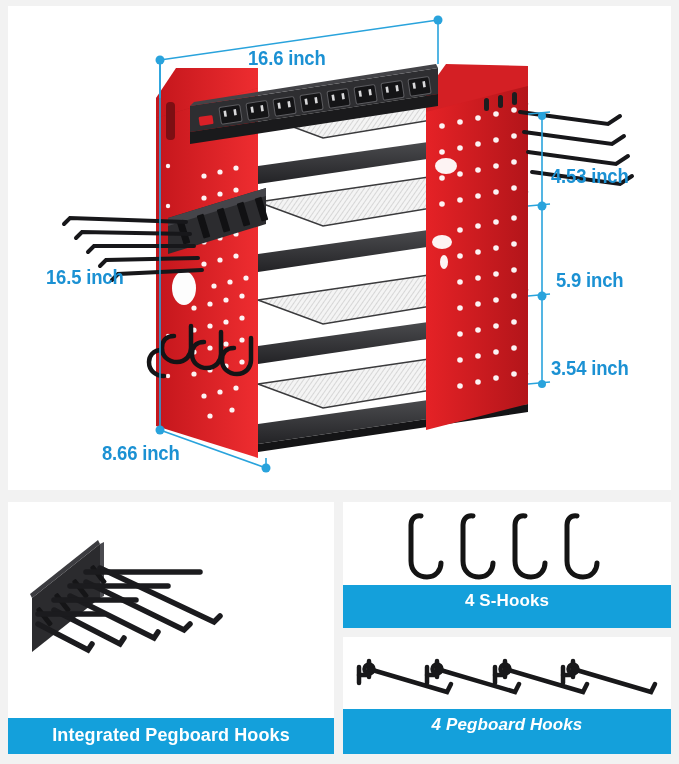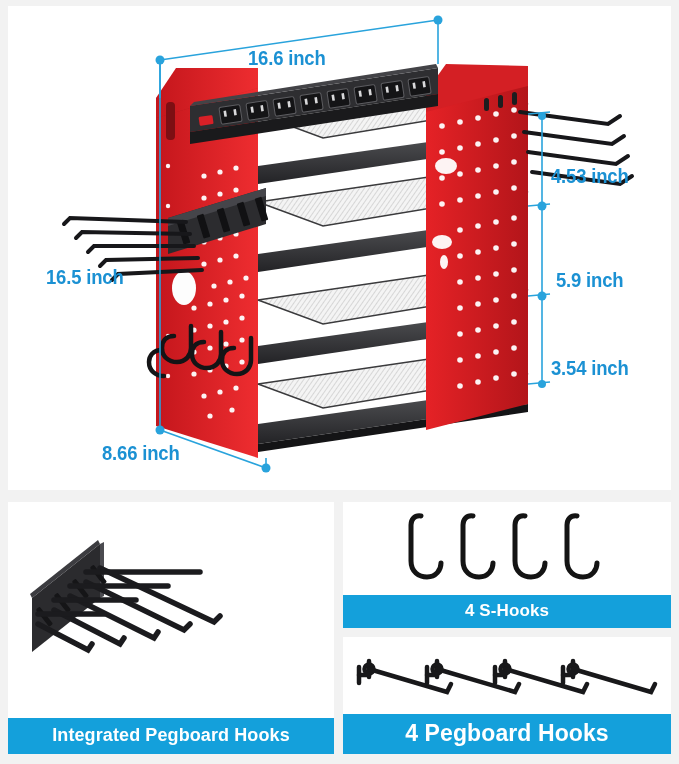--- a/index.html
+++ b/index.html
@@ -20,22 +20,22 @@
 
   .caption{
     position:absolute;left:0;bottom:0;width:100%;
     background:#14a0db;color:#fff;
     font-size:18px;font-weight:bold;
     letter-spacing:.1px;
     text-align:center;
     box-sizing:border-box;
     padding:7px 20px 8px;
   }
-  #shook-card .caption{font-size:17px;padding:6px 4px 7px;}
-  #peghook-card .caption{font-size:23px;padding:6px 4px 7px;}
+  #shook-card .caption{font-size:17px;padding:6px 4px 17px;}
+  #peghook-card .caption{font-size:17px;padding:6px 4px 19px;font-style:italic;}
 
   
   #hero-art{position:absolute;left:0;top:0;width:663px;height:484px;}
 
   
   .dim{
     position:absolute;
     color:#1b91d3;
     font-weight:bold;
     font-size:21px;

